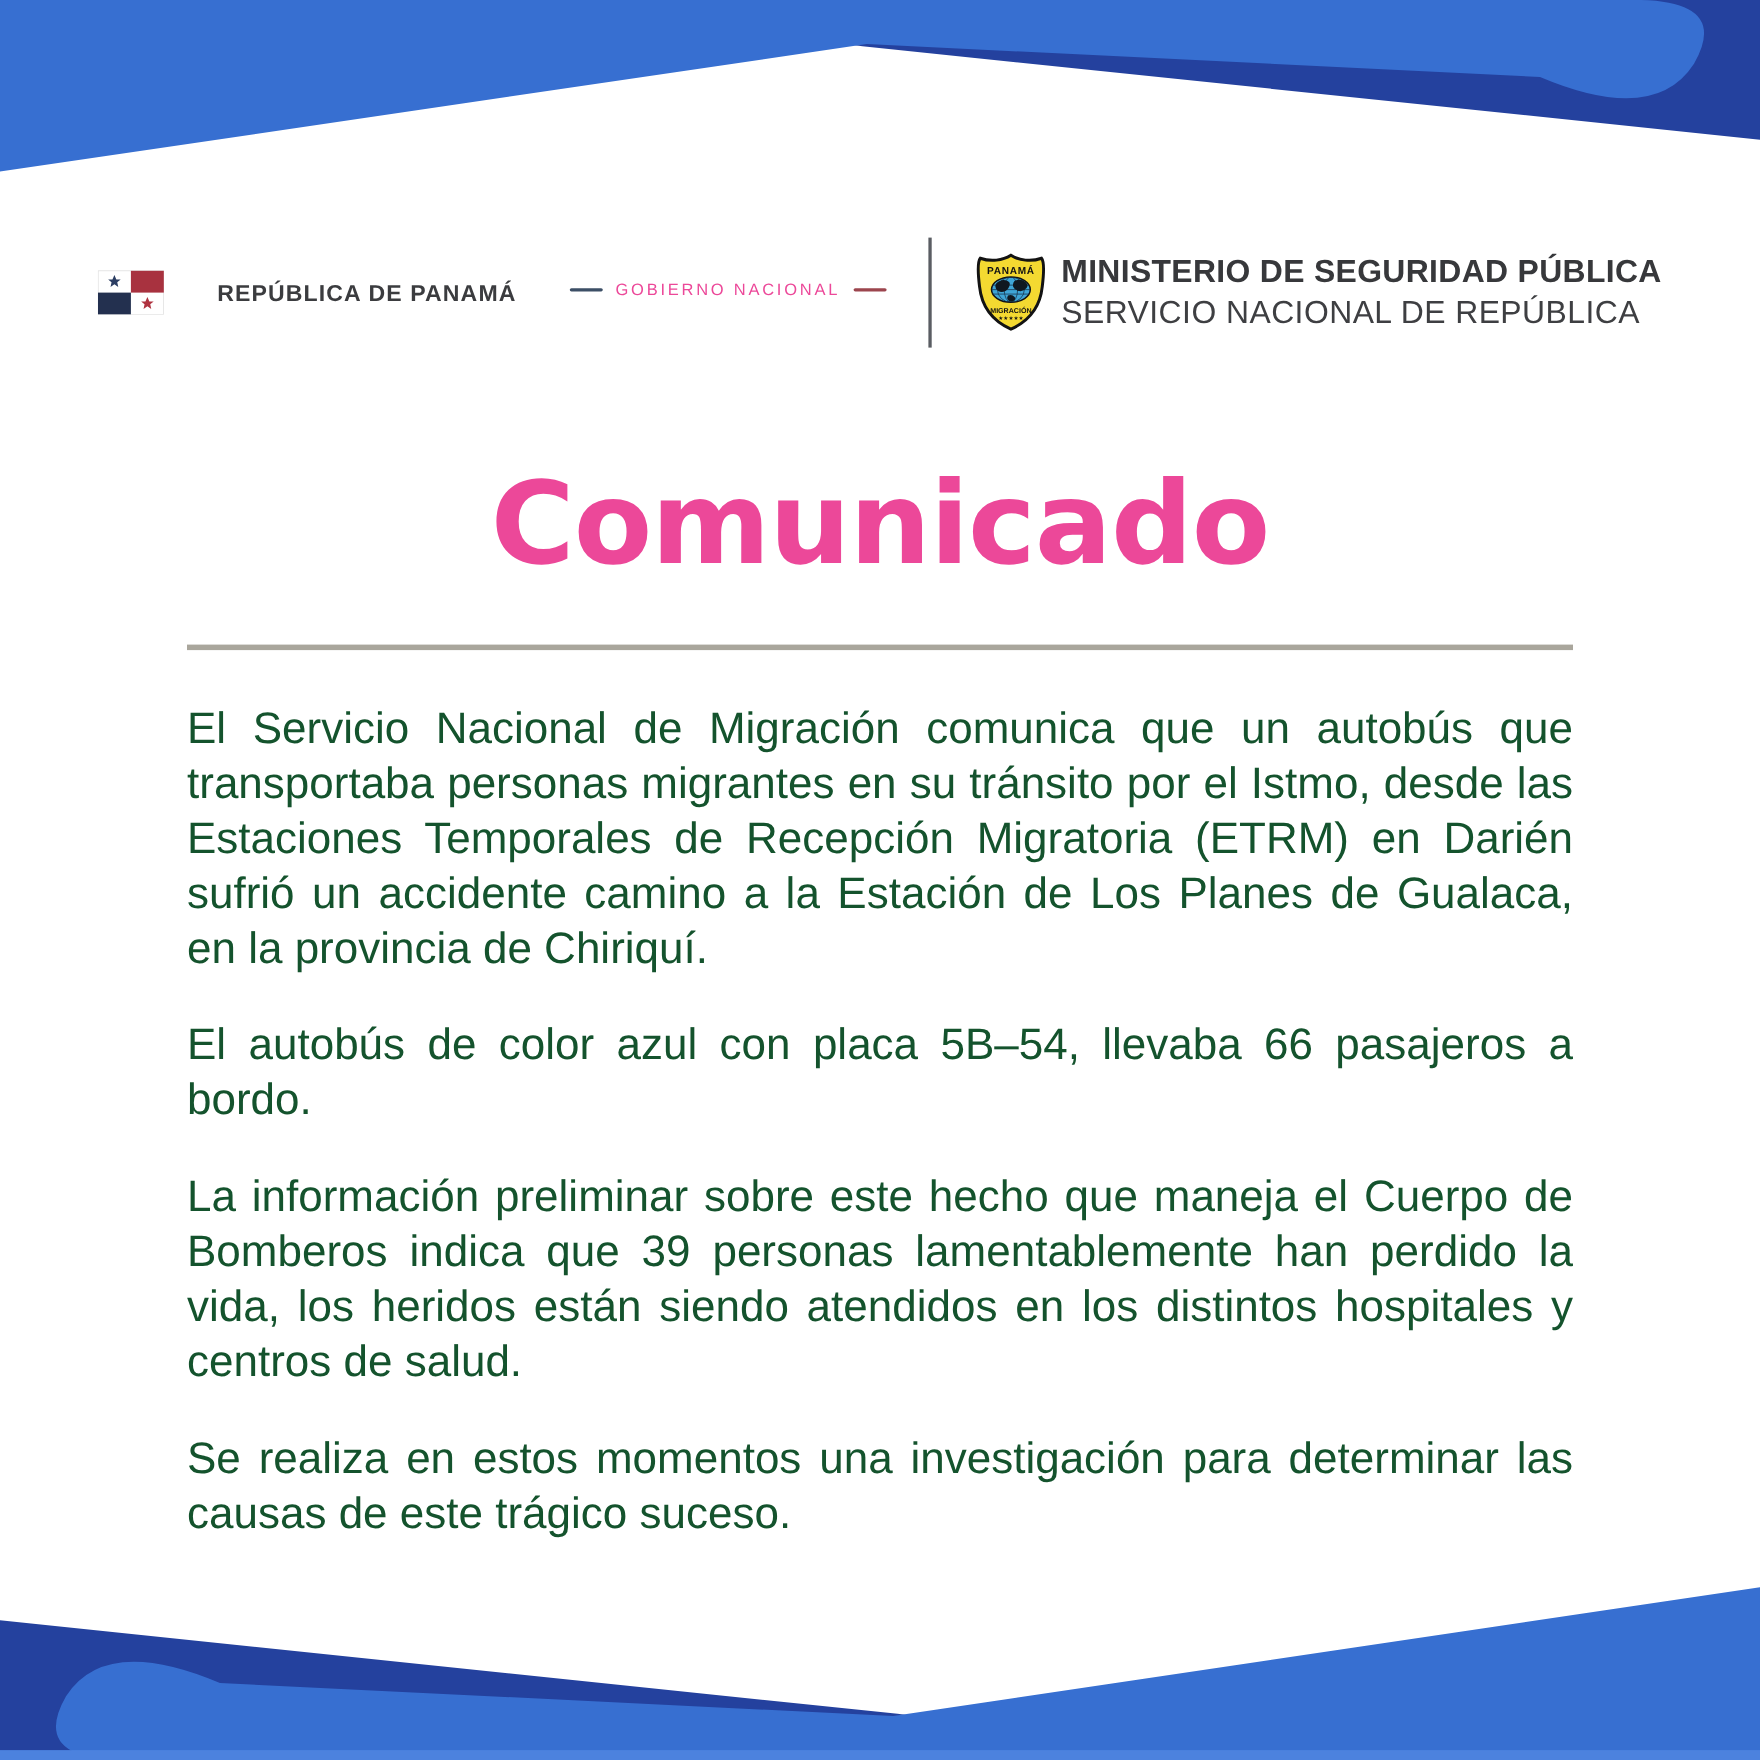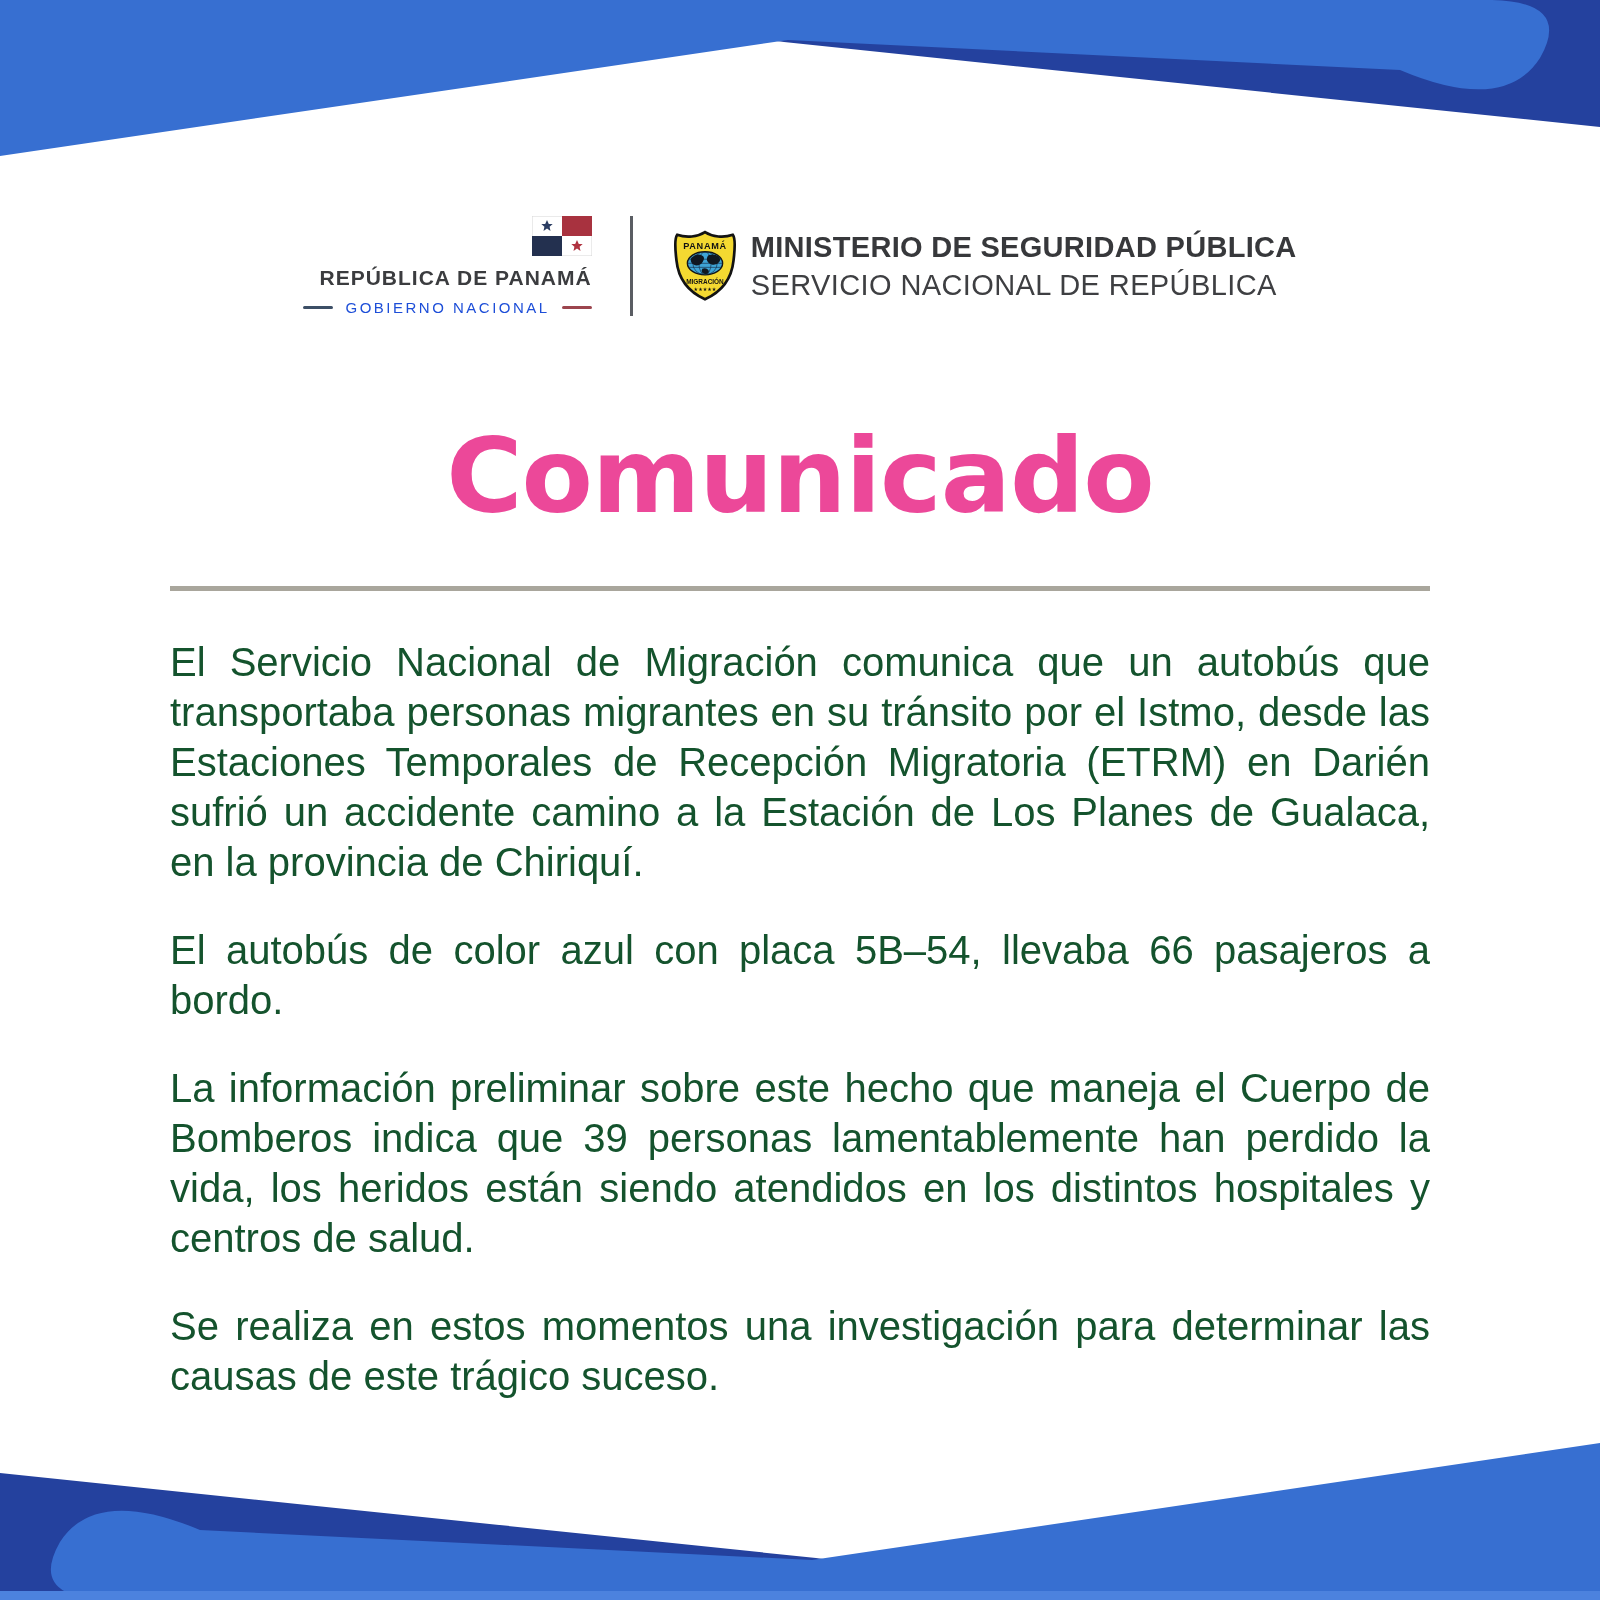--- a/index.html
+++ b/index.html
@@ -9,31 +9,31 @@
   }
   .decor{position:absolute;left:0;display:block;}
   .decor.top{top:0;}
   .decor.bottom{bottom:0;}
 
   
   .header{
     position:absolute;top:216px;left:0;width:100%;
     display:flex;justify-content:center;align-items:center;gap:38px;
   }
-  .gov-lockup{display:flex;flex-direction:column;align-items:flex-end;}
+  .gov-lockup{display:flex;align-items:flex-start;gap:48px;}
   .republic-title{
     margin-top:10px;font-size:21px;font-weight:bold;color:#3b3c3f;
     letter-spacing:1px;white-space:nowrap;
   }
   .gov-row{display:flex;align-items:center;gap:12px;margin-top:9px;}
   .dash{display:inline-block;width:30px;height:3px;border-radius:2px;}
   .dash.navy{background:#3c4f66;}
   .dash.maroon{background:#9c454e;}
   .gov-subtitle{
-    font-size:15px;color:#1d4ed8;letter-spacing:2.5px;white-space:nowrap;
+    font-size:15px;color:#ec4899;letter-spacing:2.5px;white-space:nowrap;
   }
   .vdiv{width:3px;height:100px;background:#5a5d63;}
   .ministry-lockup{display:flex;align-items:center;gap:12px;}
   .ministry-text{display:flex;flex-direction:column;}
   .ministry-line1{
     font-size:29px;font-weight:bold;color:#37383b;letter-spacing:.3px;white-space:nowrap;
   }
   .ministry-line2{
     font-size:29px;color:#3e3f42;letter-spacing:.4px;margin-top:5px;white-space:nowrap;
   }

